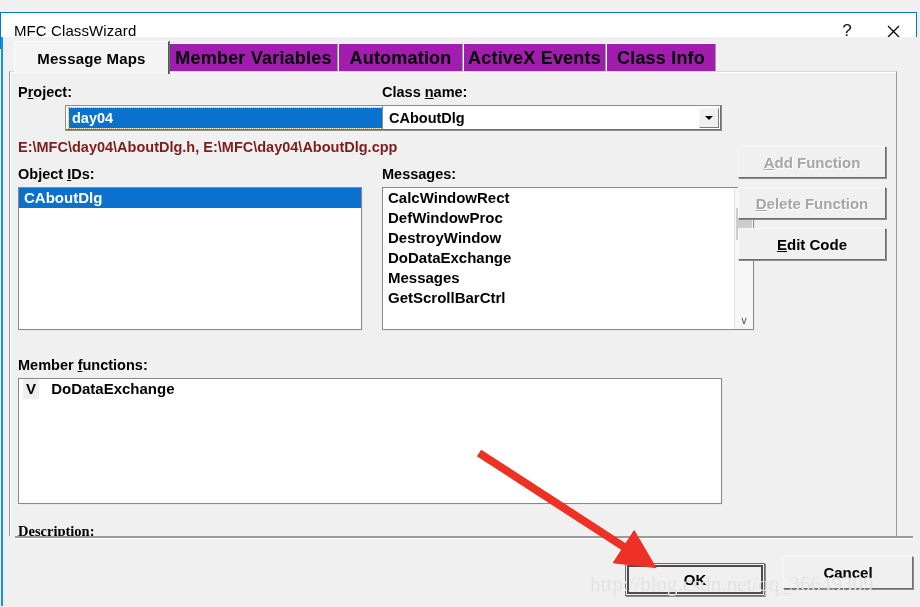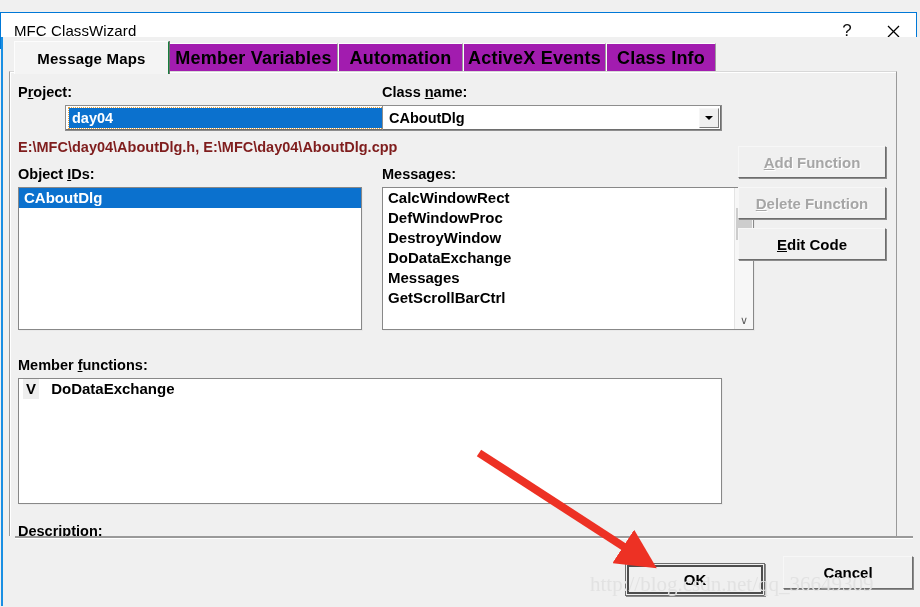--- a/index.html
+++ b/index.html
@@ -188,21 +188,21 @@
       <div class="lbl" style="left:8px;top:285px;">
         <span>Member </span><u>f</u><span>unctions:</span>
       </div>
       <div class="listbox" style="left:8px;top:306px;width:704px;height:126px;">
         <div class="listrow" style="padding-left:4px;">
           <span class="chk">V</span>
           <span style="margin-left:8px;">DoDataExchange</span>
         </div>
       </div>
 
-      <div class="lbl" style="left:8px;top:451px;">Description:</div>
+      <div class="lbl" style="left:8px;top:451px;font-family:Liberation Serif, serif;">Description:</div>
       <div style="position:absolute;left:8px;top:474px;width:868px;height:12px;"></div>
     </div>
 
     <div class="footer">
       <div class="sep" style="top:0px;"></div>
       <div class="btn btn-ok" style="left:621px;top:27px;width:140px;height:33px;">
         <span>OK</span>
       </div>
       <div class="btn" style="left:779px;top:20px;width:130px;height:33px;">
         <span>Cancel</span>

